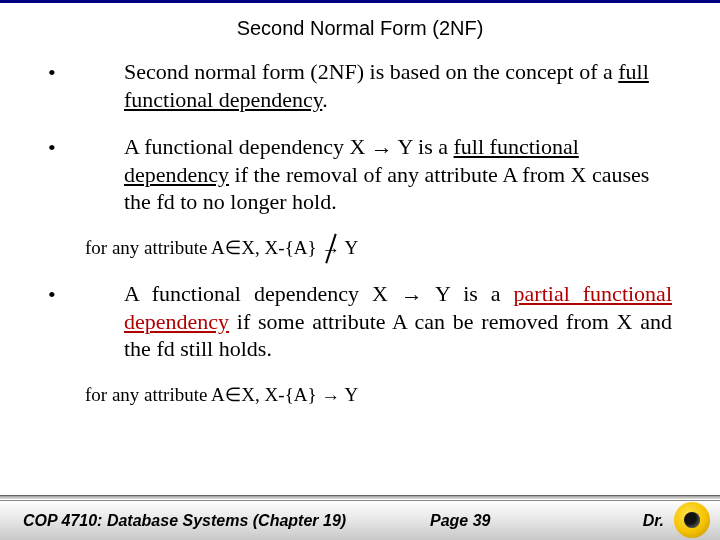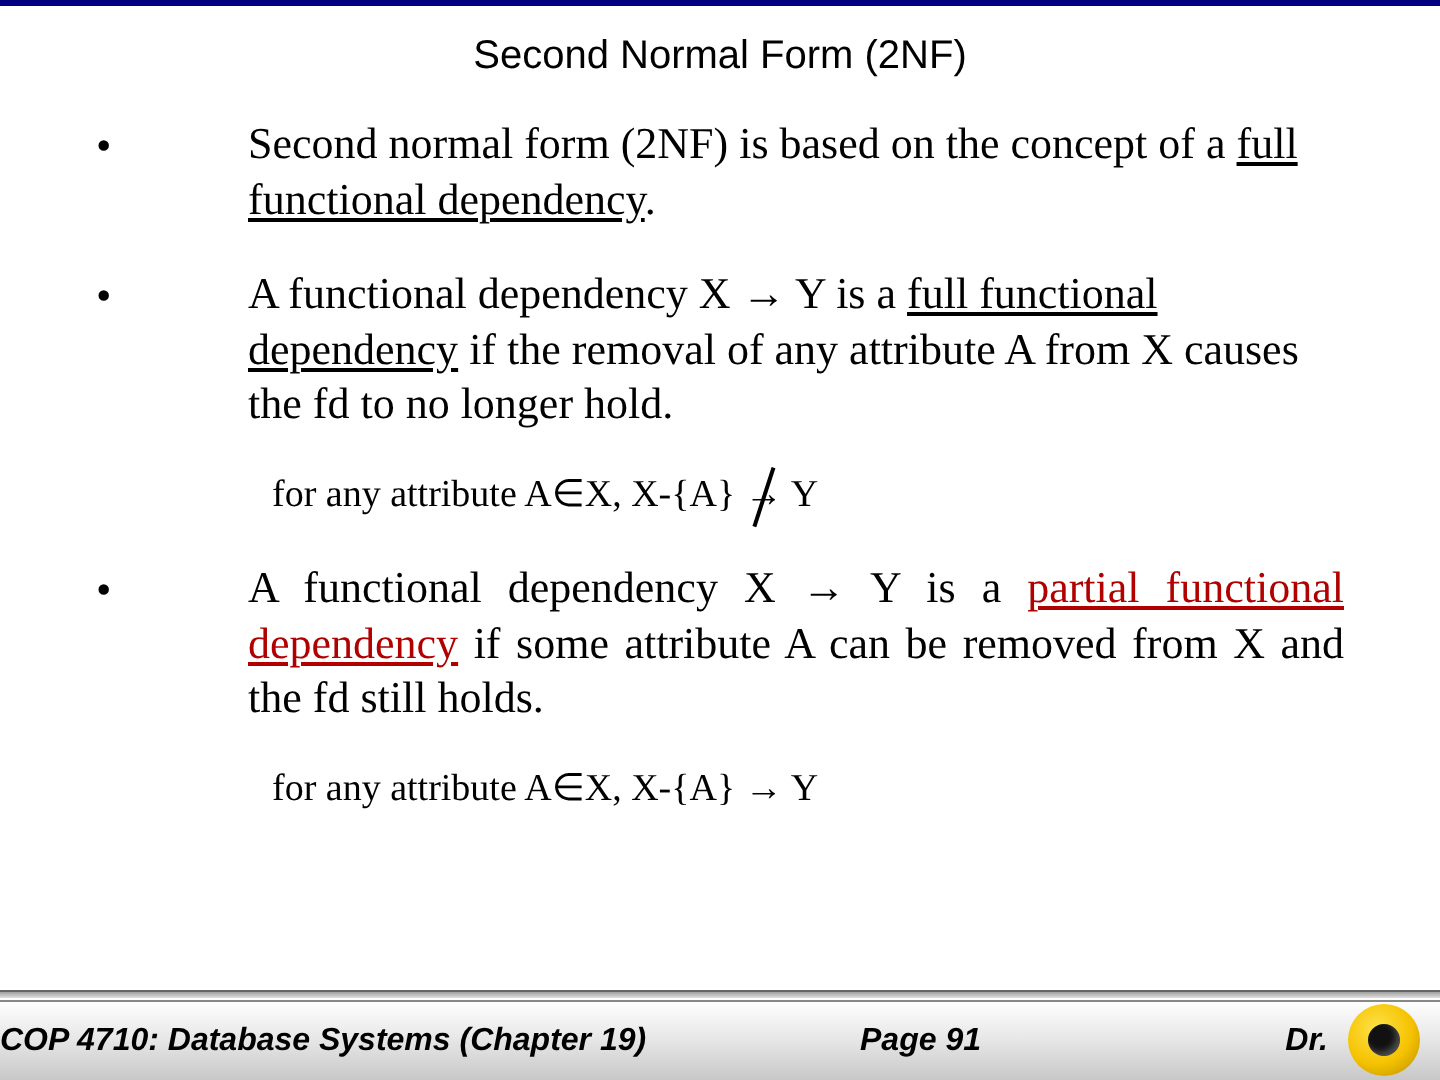--- a/index.html
+++ b/index.html
@@ -47,21 +47,21 @@
     line-height: 1.25;
     margin-left: 36px;
   }
   .bullet-body.justify {
     text-align: justify;
   }
   .sub-line {
     font-size: 19px;
     font-family: "Times New Roman", serif;
     color: #000;
-    margin-left: 88px;
+    margin-left: 37px;
     margin-bottom: 20px;
     line-height: 1.3;
   }
   .ul { text-decoration: underline; }
   .red { color: #b00000; }
   .not-arrow {
     position: relative;
     display: inline-block;
   }
   .not-arrow::after {
@@ -84,21 +84,21 @@
     border-top: 1px solid #888;
     display: flex;
     align-items: center;
     font-family: Arial, sans-serif;
     font-size: 16px;
     font-style: italic;
     font-weight: bold;
     color: #000;
   }
   .footer .course {
-    padding-left: 0;
+    padding-left: 23px;
     flex: 0 0 auto;
     white-space: nowrap;
   }
   .footer .page {
     position: absolute;
     left: 430px;
   }
   .footer .author {
     position: absolute;
     right: 56px;
@@ -167,16 +167,16 @@
     </div>
   </div>
 
   <div class="sub-line">for any attribute A∈X, X-{A} → Y</div>
 
 </div>
 
 <div class="footer">
   <div class="pre-rule"></div>
   <span class="course">COP 4710: Database Systems  (Chapter 19)</span>
-  <span class="page">Page 91</span>
+  <span class="page">Page 39</span>
   <span class="author">Dr.</span>
   <div class="logo"></div>
 </div>
 
 </body></html>

